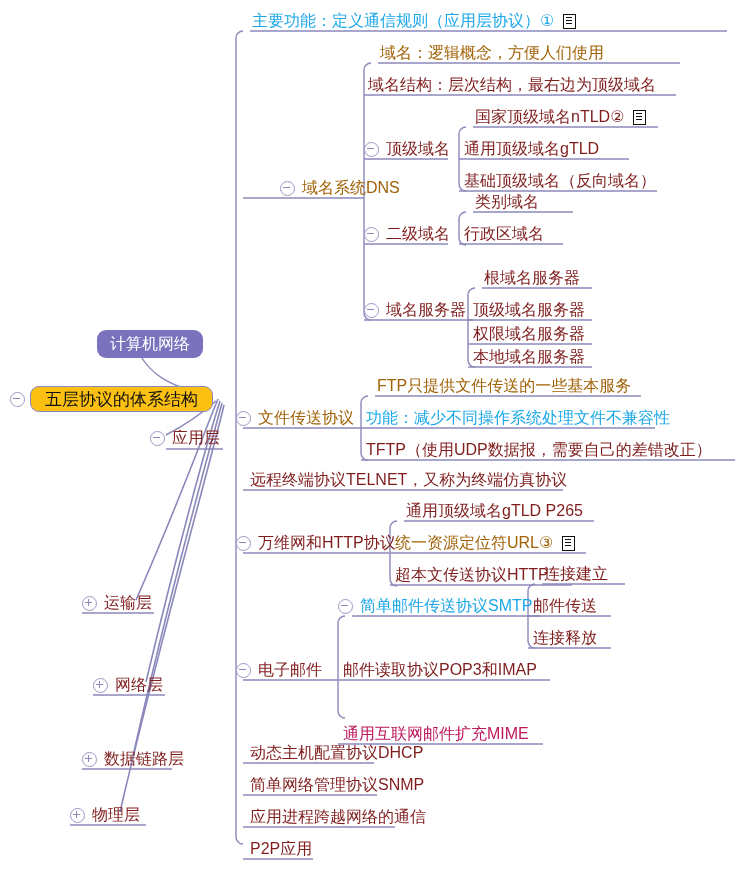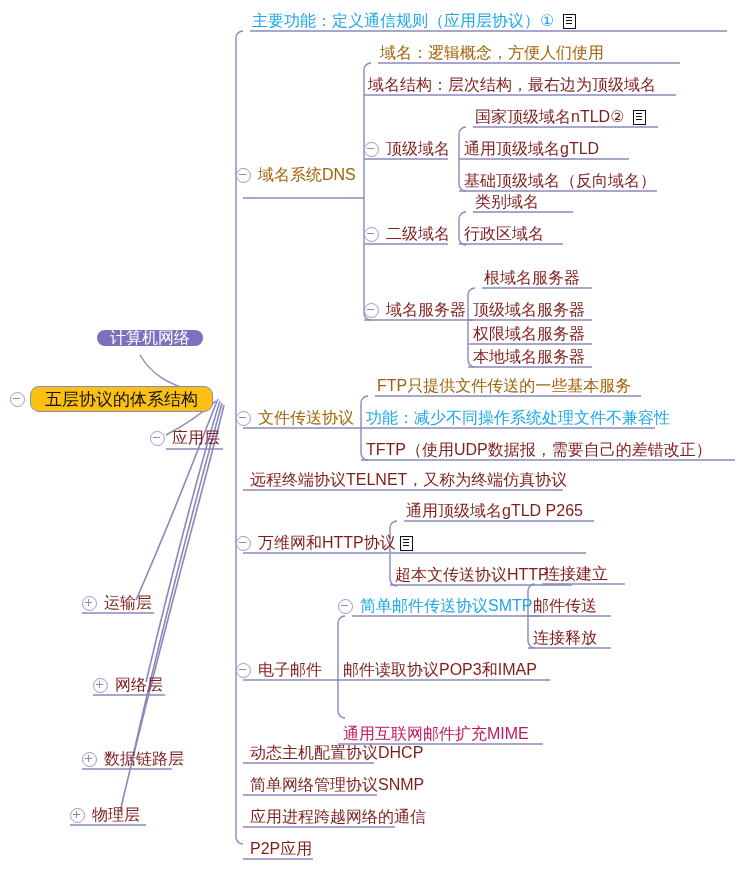--- a/index.html
+++ b/index.html
@@ -51,21 +51,21 @@
   
   .c-black{color:#7f1d1d;}
   .c-red{color:#a16207;}
   .c-blue{color:#1ca7e8;}
   .c-green{color:#be185d;}
 
   
   .root-pill{
     position:absolute;background:#7a72bd;border-radius:9px;
     color:#ffffff;font-size:16px;padding:5px 13px;
-    display:flex;align-items:center;justify-content:center;height:16px;box-sizing:border-box;
+    display:flex;align-items:center;justify-content:center;height:28px;box-sizing:border-box;
   }
   
   .main-pill-wrap{position:absolute;display:flex;align-items:center;}
   .main-pill{
     background:#fcc013;border:1.6px solid #8b86c6;border-radius:9px;
     color:#111;font-size:17px;padding:3px 14px;height:26px;box-sizing:border-box;
     display:flex;align-items:center;
   }
 </style>
 </head>
@@ -179,21 +179,21 @@
   <div class="node" style="left:70px;top:804px;">
     <span class="tog plus"></span>
     <span class="txt c-black">物理层</span>
   </div>
 
   <div class="node" style="left:250px;top:10px;">
     <span class="txt c-blue">主要功能：定义通信规则（应用层协议）①</span>
     <span class="note"></span>
   </div>
 
-  <div class="node" style="left:236px;top:164px;">
+  <div class="node" style="left:236px;top:177px;padding-left:44px;">
     <span class="tog"></span>
     <span class="txt c-red">域名系统DNS</span>
   </div>
 
   <div class="node" style="left:236px;top:407px;">
     <span class="tog"></span>
     <span class="txt c-red">文件传送协议</span>
   </div>
 
   <div class="node" style="left:248px;top:469px;">
@@ -296,20 +296,21 @@
 
   <div class="node" style="left:364px;top:439px;">
     <span class="txt c-black">TFTP（使用UDP数据报，需要自己的差错改正）</span>
   </div>
 
   <div class="node" style="left:404px;top:500px;">
     <span class="txt c-black">通用顶级域名gTLD P265</span>
   </div>
 
   <div class="node" style="left:393px;top:532px;">
+    <span class="txt c-red">统一资源定位符URL③</span>
     <span class="note"></span>
   </div>
 
   <div class="node" style="left:393px;top:564px;">
     <span class="txt c-black">超本文传送协议HTTP</span>
   </div>
 
   <div class="node" style="left:338px;top:595px;">
     <span class="tog"></span>
     <span class="txt c-blue">简单邮件传送协议SMTP</span>

